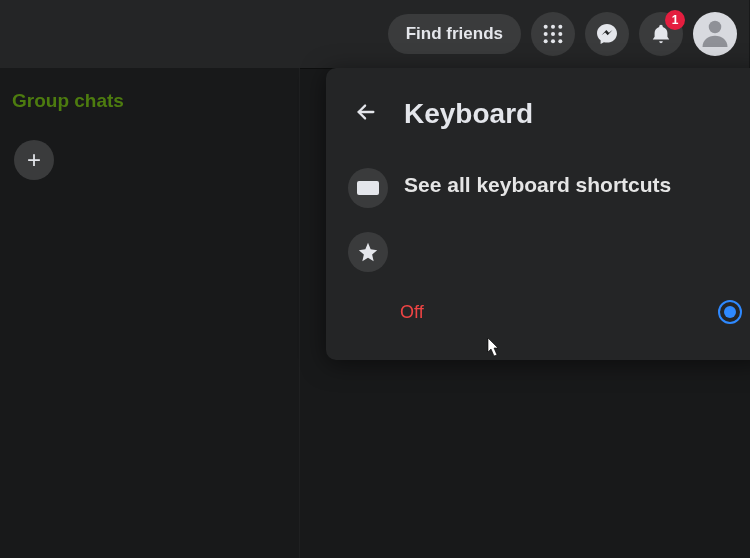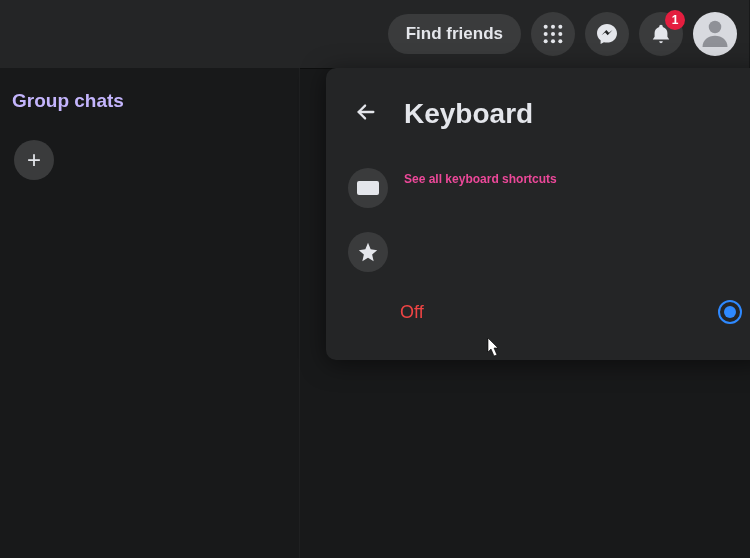--- a/index.html
+++ b/index.html
@@ -74,21 +74,21 @@
     position: absolute;
     top: 68px;
     left: 0;
     width: 300px;
     bottom: 0;
     background: #18191a;
     padding: 22px 10px;
     border-right: 1px solid rgba(255,255,255,0.03);
   }
   .sidebar-title {
-    color: #c4b5fd;
+    color: #4d7c0f;
     font-size: 19px;
     font-weight: 600;
     padding-left: 2px;
     margin-bottom: 20px;
   }
   .create-row {
     display: flex;
     align-items: center;
     gap: 14px;
     padding: 8px 4px;
@@ -151,23 +151,23 @@
   .row.clickable { cursor: pointer; }
   .row-icon {
     width: 40px; height: 40px;
     border-radius: 50%;
     background: #3a3b3c;
     display: flex; align-items: center; justify-content: center;
     flex-shrink: 0;
   }
   .row-body { flex: 1; padding-top: 4px; }
   .row-title {
-    font-size: 12px;
+    font-size: 21px;
     font-weight: 700;
-    color: #ec4899;
+    color: #e5e5e5;
     margin-bottom: 6px;
     line-height: 1.25;
   }
   .row-desc {
     font-size: 16px;
     color: #b0b3b8;
     line-height: 1.35;
   }
 
   .option-row {

